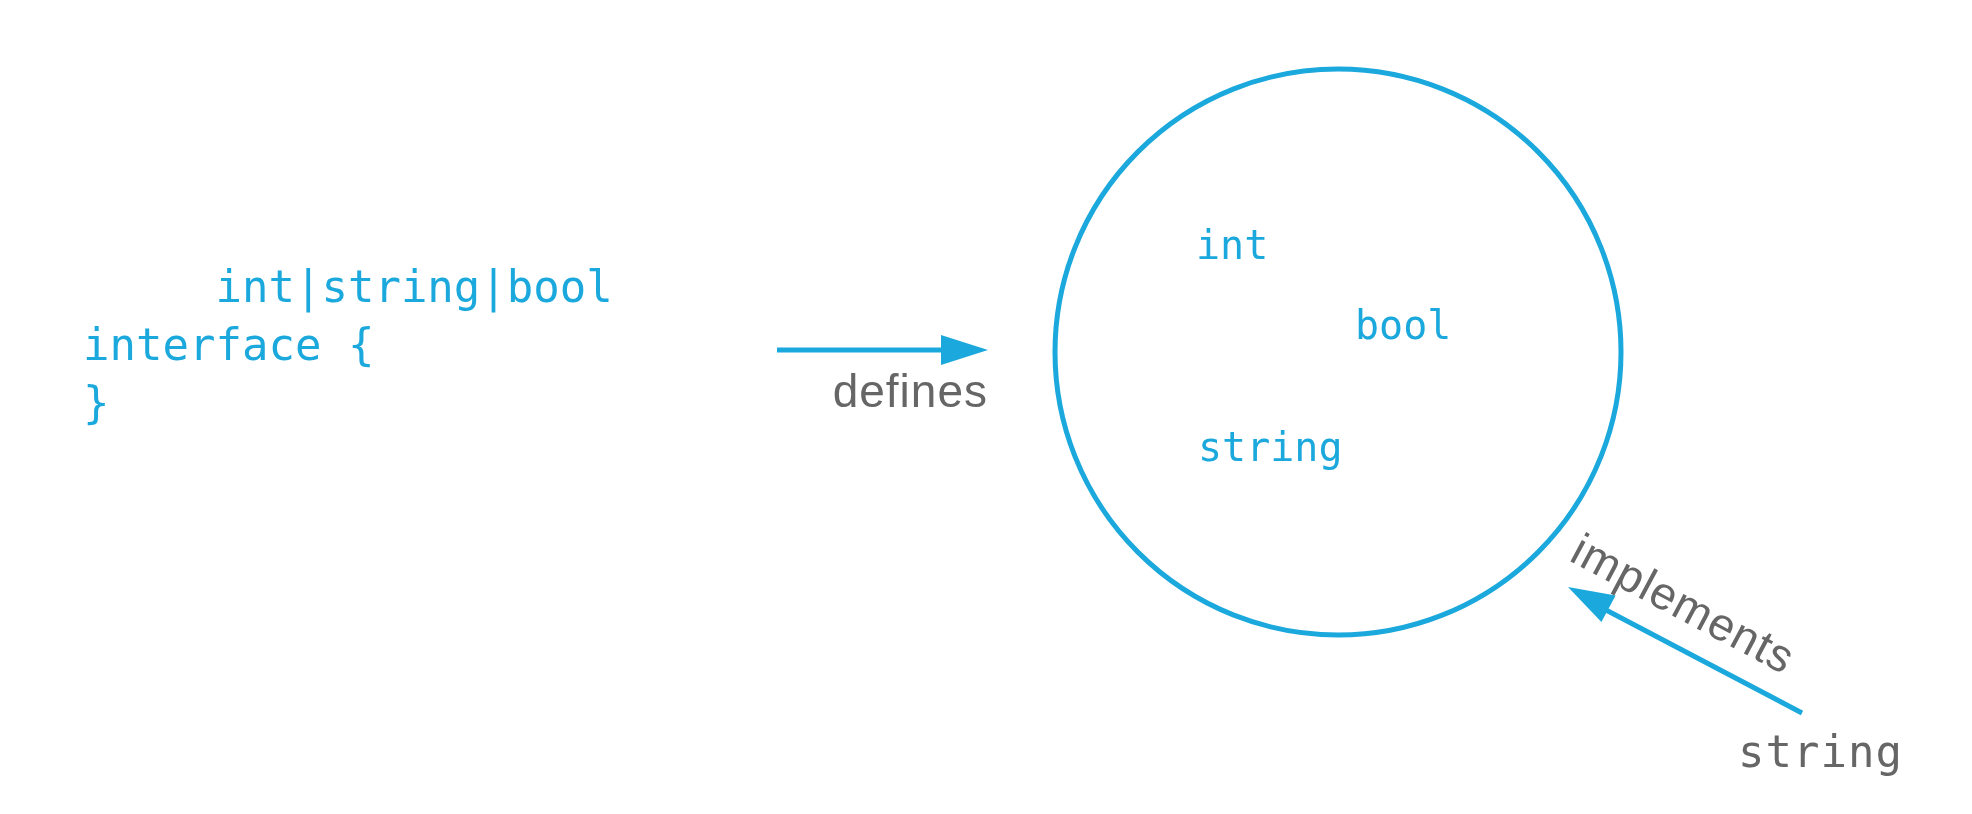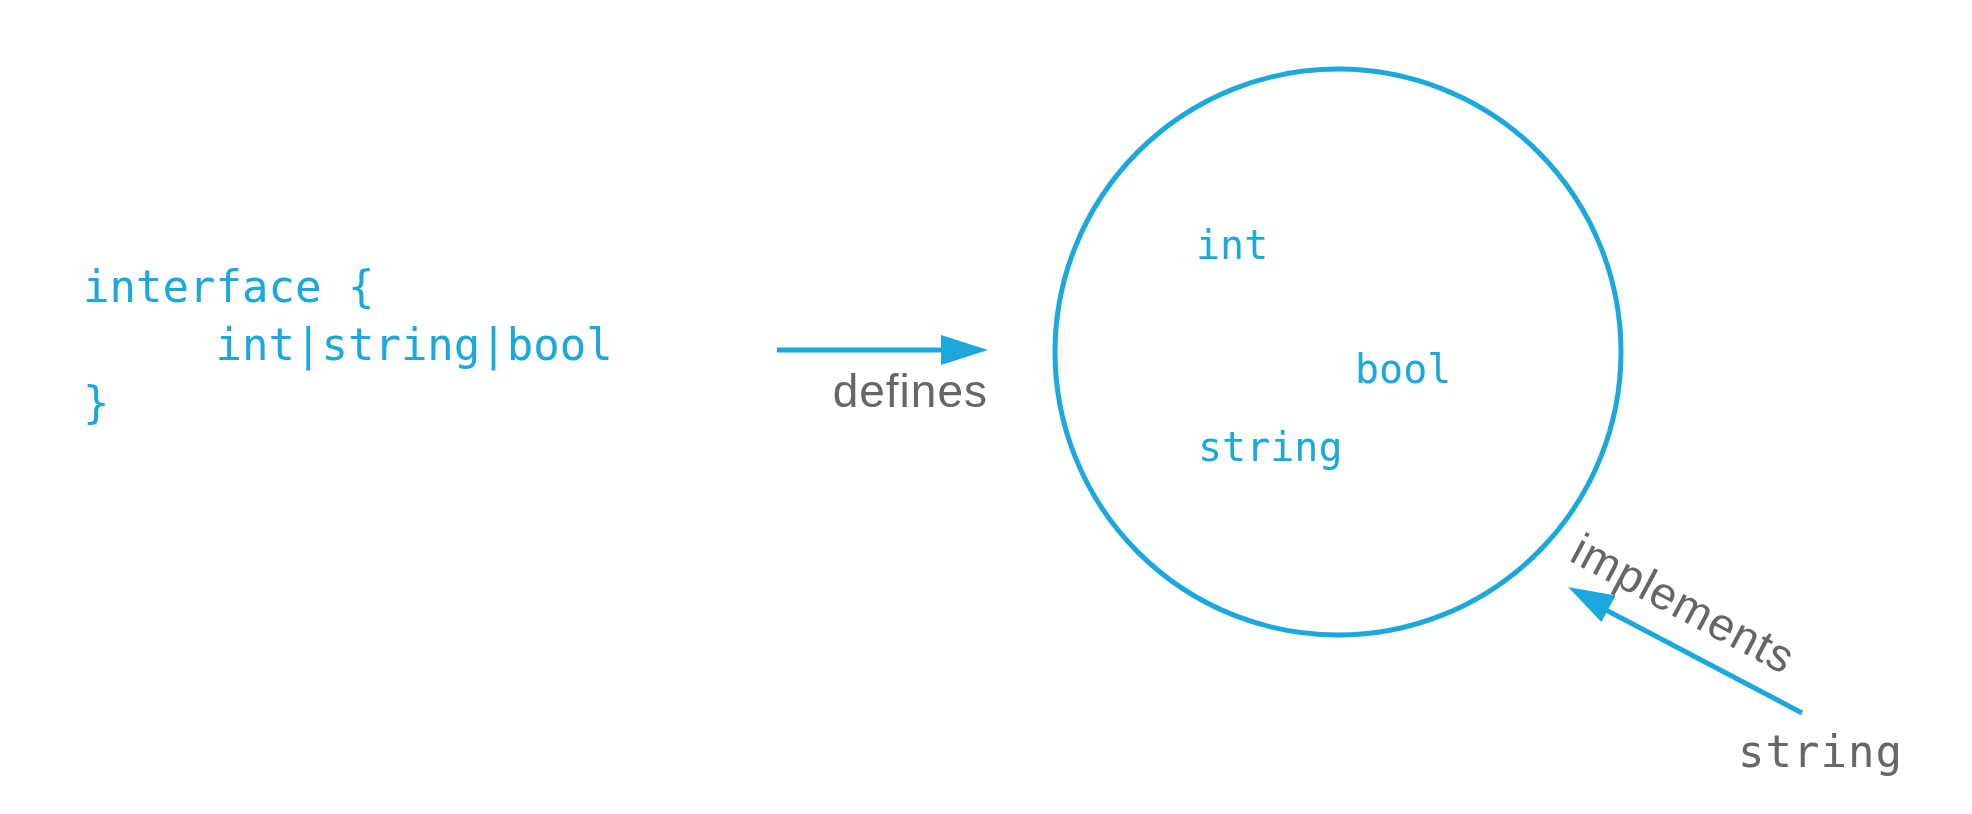--- a/index.html
+++ b/index.html
@@ -39,21 +39,21 @@
   .type-set-label { left: 1503px; top: 42px; }
 
   .member {
     position: absolute;
     color: #1ba8dc;
     font-family: "DejaVu Sans Mono", monospace;
     font-size: 40px;
     white-space: nowrap;
   }
   .member-int    { left: 1196px; top: 222px; }
-  .member-bool   { left: 1355px; top: 302px; margin-top: 44px; }
+  .member-bool   { left: 1355px; top: 302px; }
   .member-string { left: 1198px; top: 424px; }
 
   .implements-label {
     left: 1588px; top: 522px;
     transform: rotate(28deg);
     transform-origin: 0 0;
   }
   .implementer-label {
     left: 1738px; top: 726px;
     font-size: 44px;
@@ -69,22 +69,22 @@
     <circle cx="1338" cy="352" r="283" fill="none" stroke="#1ba8dc" stroke-width="5"></circle>
 
     <line x1="777" y1="350" x2="950" y2="350" stroke="#1ba8dc" stroke-width="5"></line>
     <polygon points="988,350 941,335 941,365" fill="#1ba8dc"></polygon>
 
     <line x1="1802" y1="713" x2="1606" y2="610" stroke="#1ba8dc" stroke-width="5"></line>
     <polygon points="1568,587 1615.6,595.6 1601.4,622" fill="#1ba8dc"></polygon>
   </svg>
 
   <div class="code-block">
+    <div class="code-line">     int|string|bool</div>
     <div class="code-line">interface {</div>
-    <div class="code-line">     int|string|bool</div>
     <div class="code-line">}</div>
   </div>
 
   <div class="gray-label defines-label">defines</div>
 
 
   <div class="member member-int">int</div>
   <div class="member member-bool">bool</div>
   <div class="member member-string">string</div>
 

